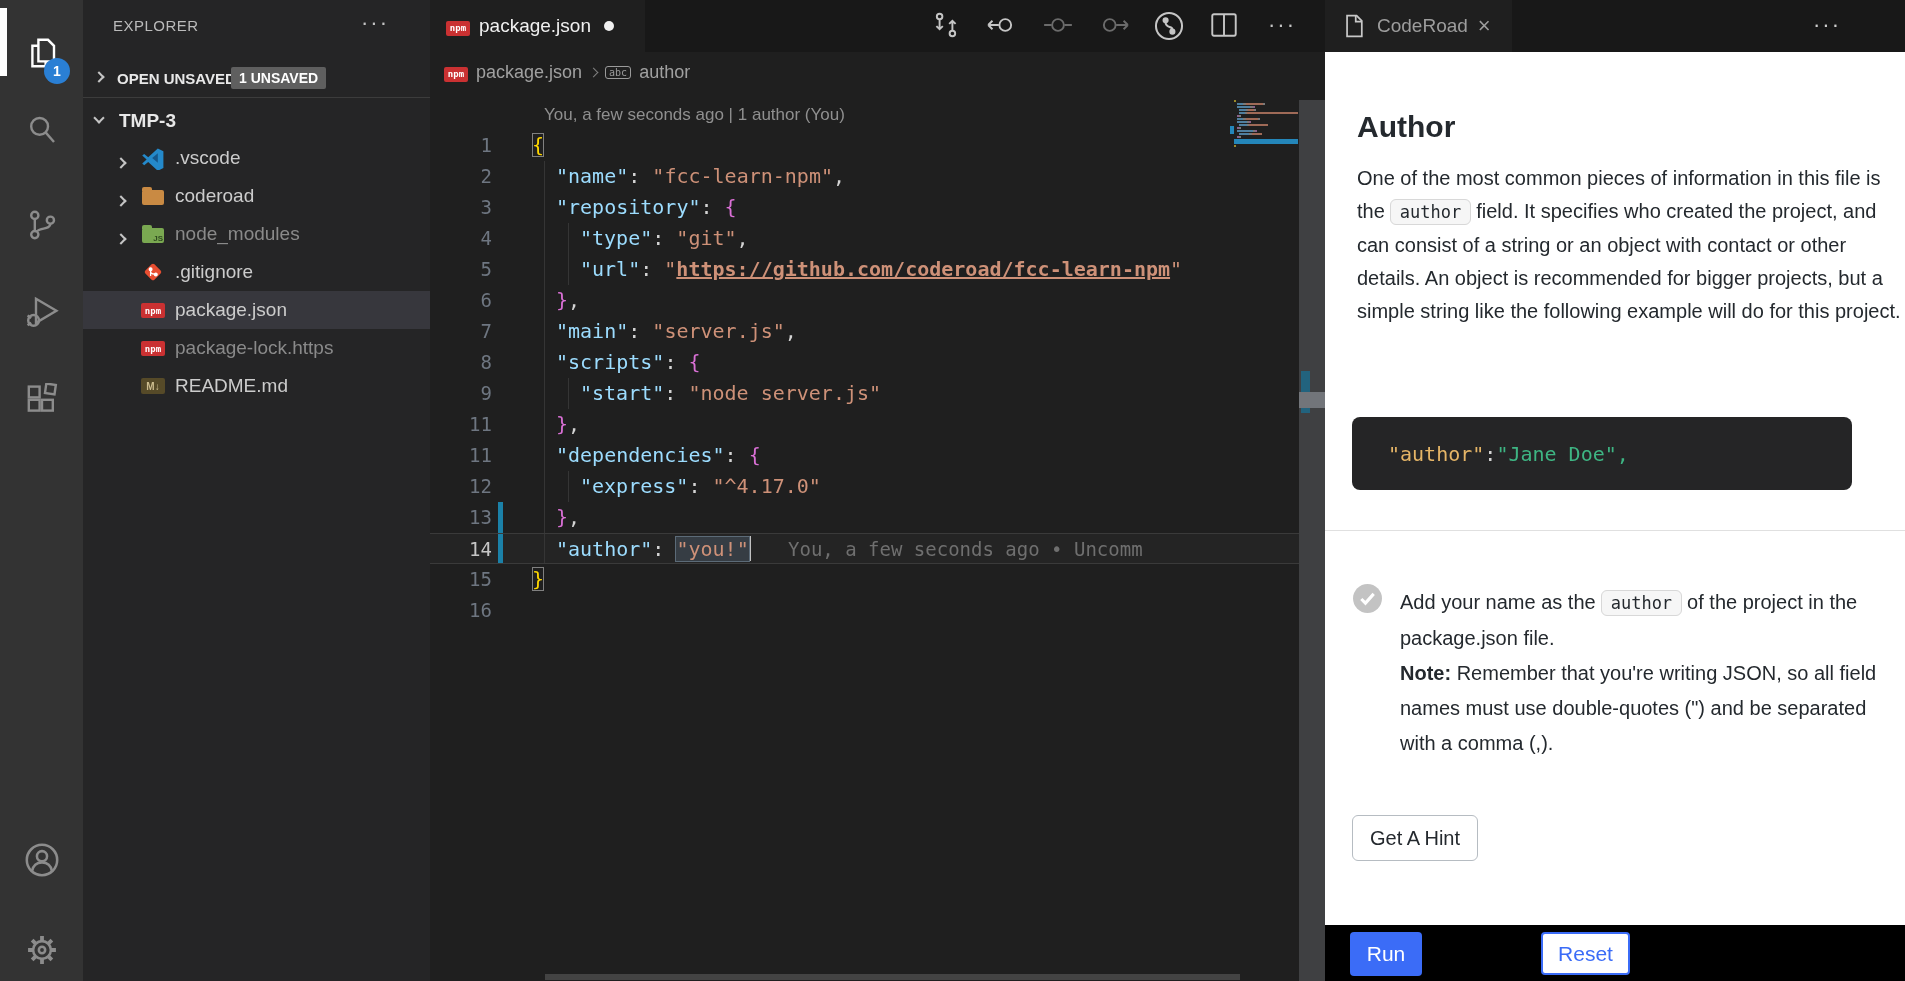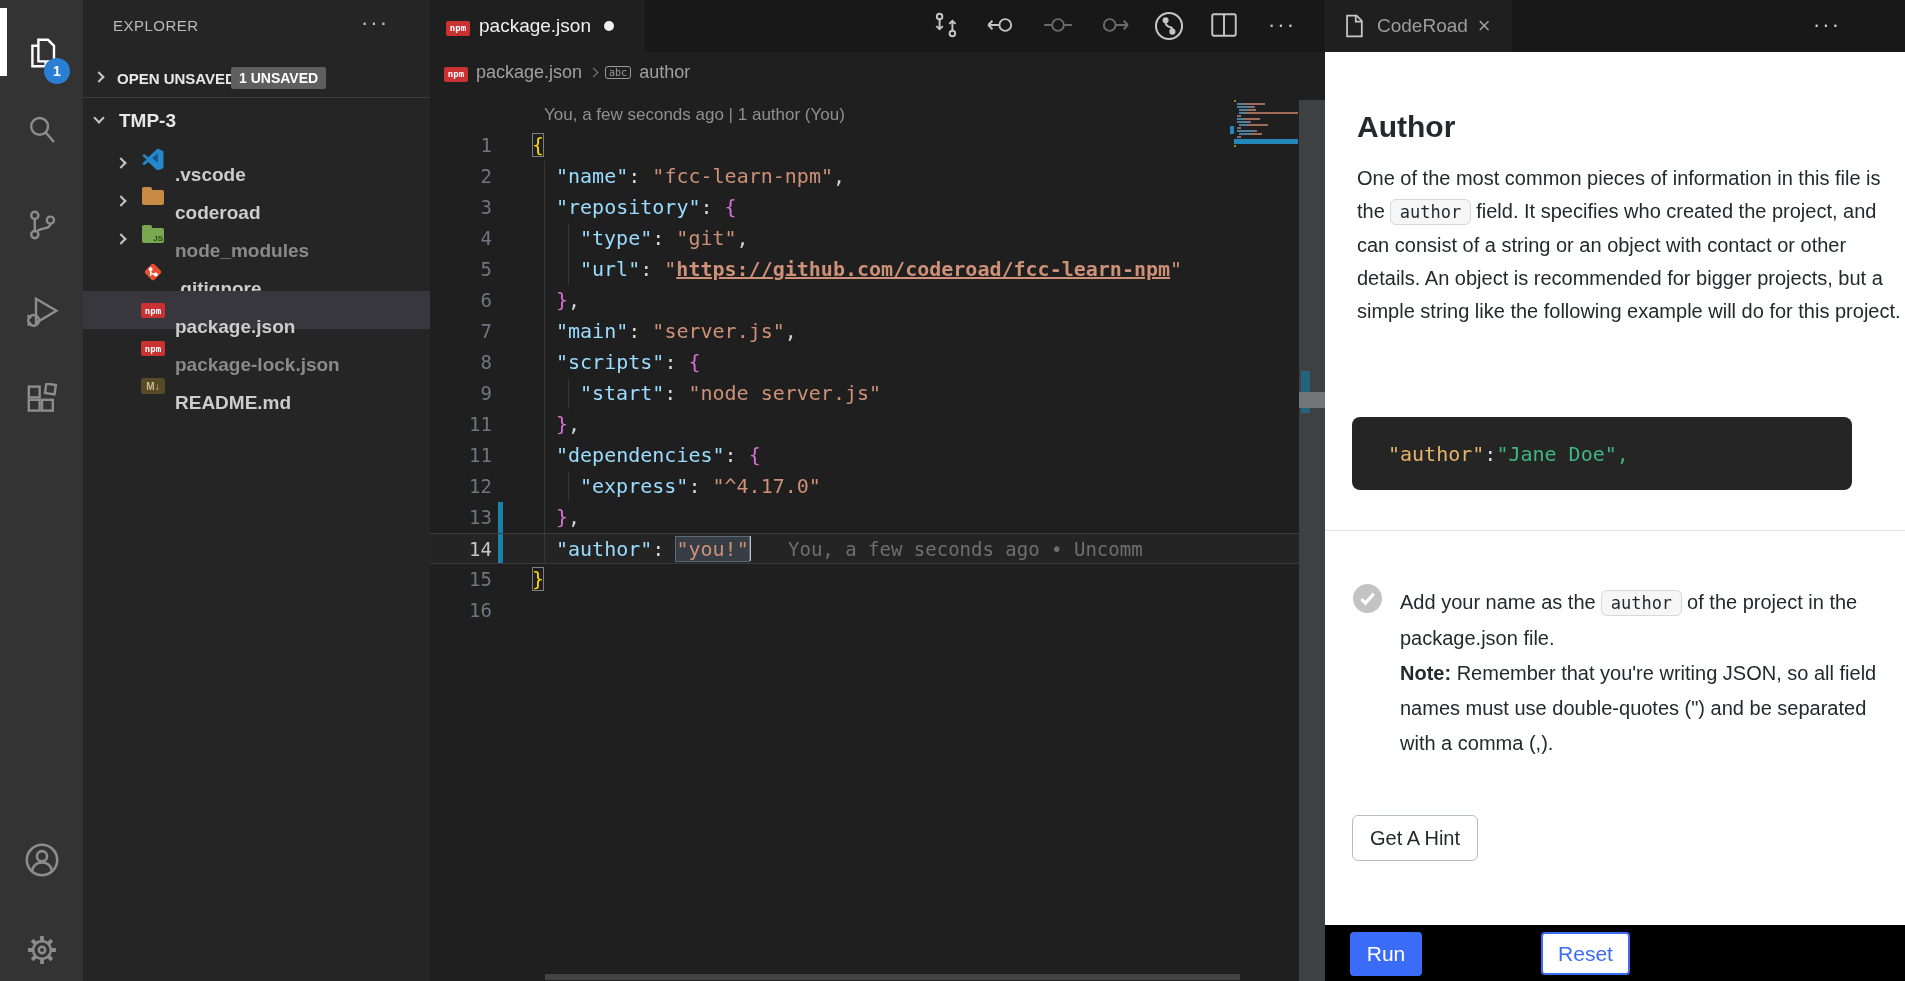--- a/index.html
+++ b/index.html
@@ -28,21 +28,21 @@
   .chev { display:inline-block; width:8px; height:8px; border-right:2px solid #c5c5c5; border-bottom:2px solid #c5c5c5; }
   .chev.right { transform:rotate(-45deg); }
   .chev.down  { transform:rotate(45deg); }
   #root-chev { position:absolute; left:12px; top:13px; }
   #oe-chev { position:absolute; left:12px; top:13px; }
 
   #file-tree { position:absolute; left:0; top:139px; width:347px; }
   .tree-row { position:relative; height:38px; cursor:pointer; }
   .tree-row.selected { background:#37373d; }
   .chev-wrap { position:absolute; left:34px; top:14px; }
-  .fname { position:absolute; left:92px; top:25px; font-size:19px; color:#cccccc; white-space:nowrap;font-weight:bold; }
+  .fname { position:absolute; left:92px; top:8px; font-size:19px; color:#cccccc; white-space:nowrap; }
   .fname.dim { color:#8a8a8a; }
   .ficon { position:absolute; left:58px; top:8px; width:24px; height:22px; display:flex; align-items:center; justify-content:center; }
   .fold { position:relative; width:22px; height:15px; border-radius:2px; margin-top:3px; }
   .fold::before { content:""; position:absolute; left:0; top:-3px; width:10px; height:4px; border-radius:2px 2px 0 0; background:inherit; }
   .folder-icon .fold { background:#c98a43; }
   .node-modules-folder-icon .fold { background:#7aa851; }
   .node-modules-folder-icon .fold::after { content:"JS"; position:absolute; right:1px; bottom:0px; font-size:8px; font-weight:bold; color:#2f4a1f; }
   .npm-icon { background:#ca3132; border-radius:2px; width:24px !important; height:15px !important; margin-top:4px;
      color:#fff; font-size:9px; font-weight:bold; font-family:"DejaVu Sans Mono",monospace; letter-spacing:0; }
   .markdown-icon { background:#564a28; border-radius:2px; width:24px !important; height:16px !important; margin-top:3px;
@@ -234,21 +234,21 @@
         <span class="fname">.gitignore</span>
       </div>
       <div class="tree-row selected">
         <span class="chev-wrap"></span>
         <span class="ficon npm-icon">npm</span>
         <span class="fname">package.json</span>
       </div>
       <div class="tree-row">
         <span class="chev-wrap"></span>
         <span class="ficon npm-icon">npm</span>
-        <span class="fname dim">package-lock.json</span>
+        <span class="fname dim">package-lock.https</span>
       </div>
       <div class="tree-row">
         <span class="chev-wrap"></span>
         <span class="ficon markdown-icon">M↓</span>
         <span class="fname">README.md</span>
       </div>
     </div>
 </div>
 
 <div id="editor">

